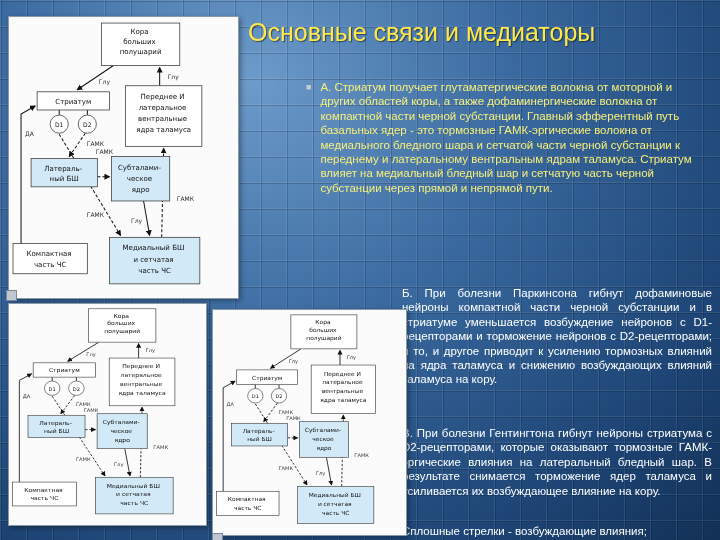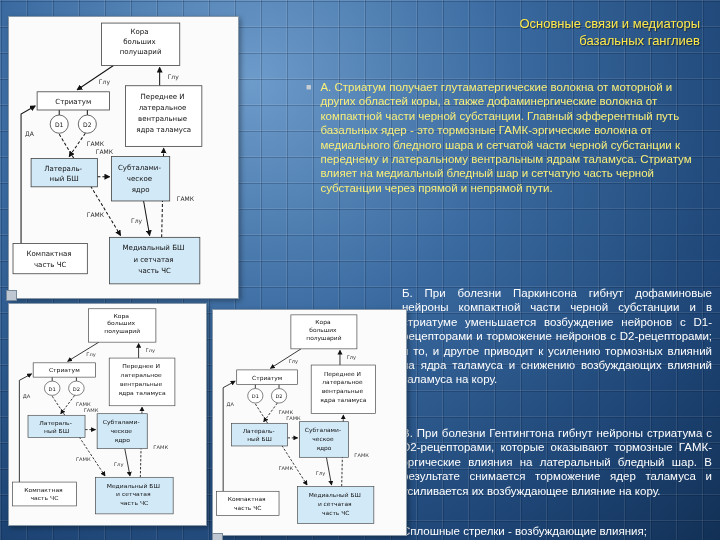--- a/index.html
+++ b/index.html
@@ -13,22 +13,22 @@
     background-image:
       linear-gradient(rgba(255,255,255,.09) 1px, transparent 1px),
       linear-gradient(90deg, rgba(255,255,255,.09) 1px, transparent 1px),
       linear-gradient(rgba(0,18,45,.22) 1px, transparent 1px),
       linear-gradient(90deg, rgba(0,18,45,.22) 1px, transparent 1px),
       radial-gradient(ellipse at 35% 15%, #6d9bca 0%, #39699f 40%, #1d4474 78%, #123055 100%);
     background-size:26px 26px,26px 26px,26px 26px,26px 26px,100% 100%;
     background-position:0 0,0 0,1px 1px,1px 1px,0 0;
   }
   .title{
-    position:absolute;left:248px;top:16px;width:452px;text-align:right;
-    color:#ffe94a;font-size:13px;line-height:1.3;
+    position:absolute;left:248px;top:16px;width:452px;text-align:left;
+    color:#ffe94a;font-size:25px;line-height:1.3;
     text-shadow:1px 1px 1px rgba(0,0,0,.5);
   }
   .para{position:absolute;font-size:11.5px;line-height:1.25;}
   .para-a{left:306px;top:80px;width:398px;color:#f9ef79;display:flex;}
   .bullet{color:#c9cdd2;font-size:9px;line-height:14px;flex:0 0 auto;margin-right:9px;}
   .para-b{left:402px;top:286px;width:310px;color:#ffffff;text-align:justify;}
   .para-v{left:402px;top:426px;width:310px;color:#ffffff;text-align:justify;}
   .legend{left:402px;top:524px;width:310px;color:#ffffff;}
   .panel{
     position:absolute;background:#fbfbfb;border:1px solid #8899aa;
@@ -51,21 +51,20 @@
   .panel .lb{font-size:6px;fill:#333;}
   .panel .dl{font-size:6px;}
 </style>
 </head>
 <body>
 
 <div class="slide">
 
   <div class="title">
     <div>Основные связи и медиаторы</div>
-    <div>базальных ганглиев</div>
   </div>
 
   <div class="para para-a">
     <span class="bullet">■</span>
     <span>А. Стриатум получает глутаматергические волокна от моторной и других областей коры, а также дофаминергические волокна от компактной части черной субстанции. Главный эфферентный путь базальных ядер - это тормозные ГАМК-эргические волокна от медиального бледного шара и сетчатой части черной субстанции к переднему и латеральному вентральным ядрам таламуса. Стриатум влияет на медиальный бледный шар и сетчатую часть черной субстанции через прямой и непрямой пути.</span>
   </div>
 
   <div class="para para-b">Б. При болезни Паркинсона гибнут дофаминовые нейроны компактной части черной субстанции и в стриатуме уменьшается возбуждение нейронов с D1-рецепторами и торможение нейронов с D2-рецепторами; и то, и другое приводит к усилению тормозных влияний на ядра таламуса и снижению возбуждающих влияний таламуса на кору.</div>
 
   <div class="para para-v">В. При болезни Гентингтона гибнут нейроны стриатума с D2-рецепторами, которые оказывают тормозные ГАМК-эргические влияния на латеральный бледный шар. В результате снимается торможение ядер таламуса и усиливается их возбуждающее влияние на кору.</div>

